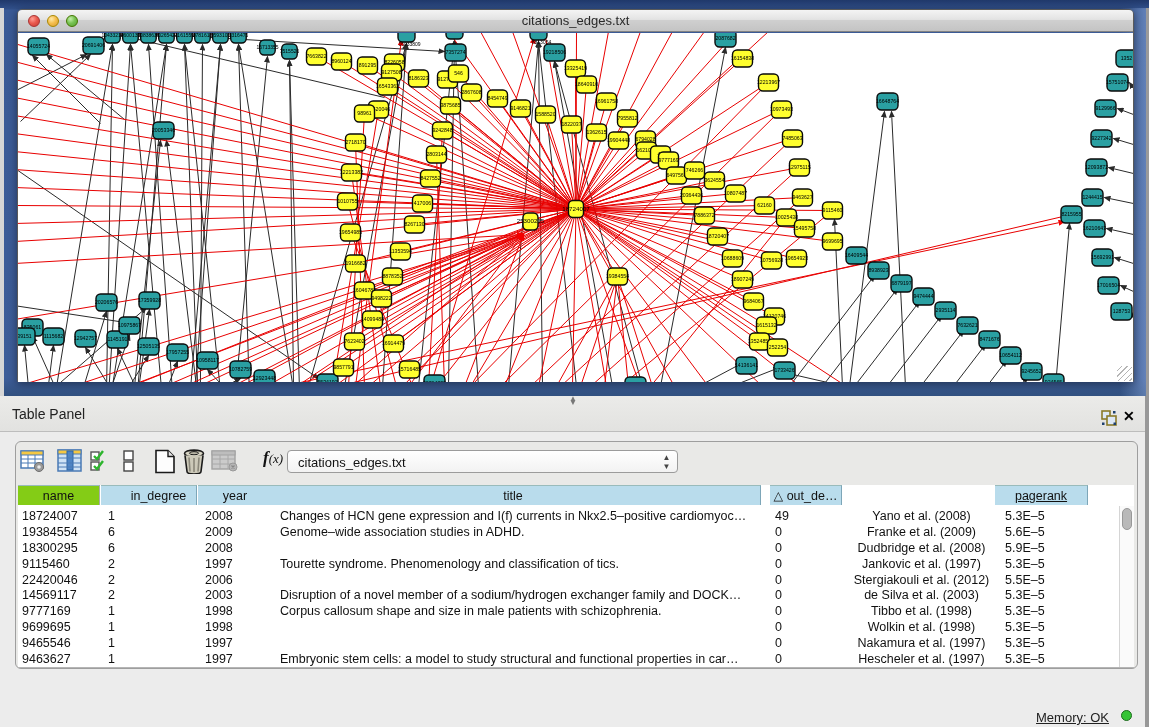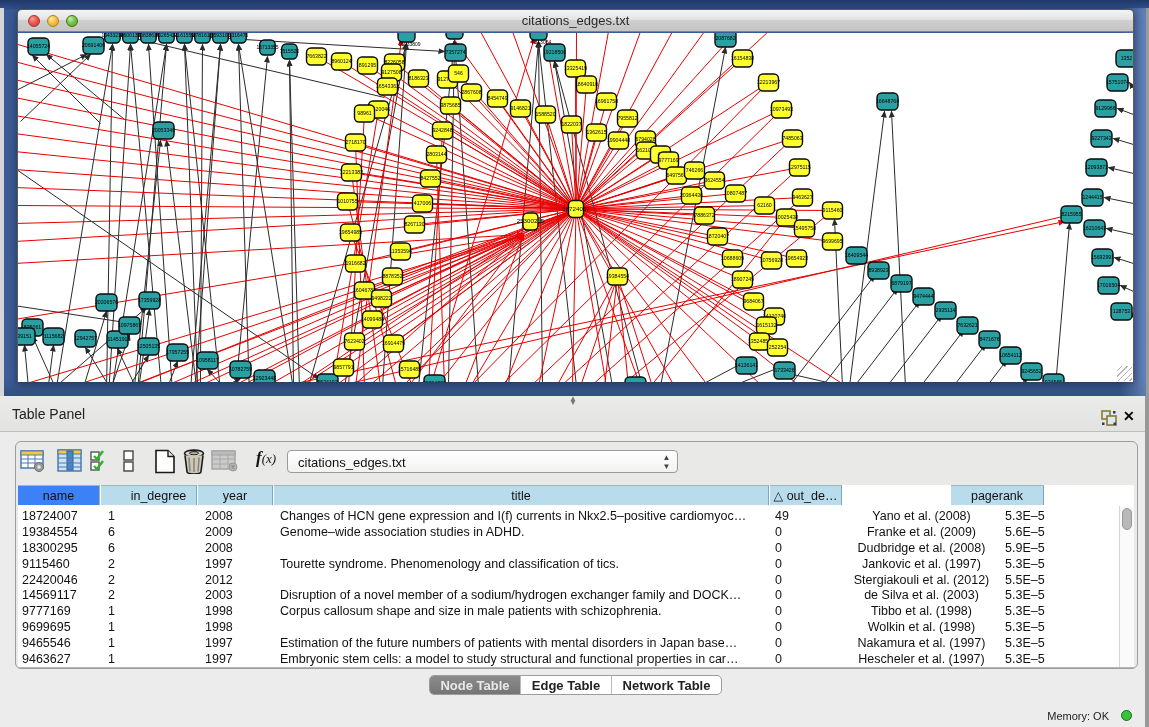--- a/index.html
+++ b/index.html
@@ -46,21 +46,21 @@
 .tbico { position:absolute; top:449px; }
 #combo { position:absolute; left:287px; top:450px; width:391px; height:23px;
   background:linear-gradient(180deg,#ffffff,#f2f2f2); border:1px solid #9b9b9b; border-radius:4px; }
 #combo .ct { position:absolute; left:10px; top:4px; font-size:13px; color:#111; }
 #combo .st { position:absolute; right:4px; top:2px; width:13px; height:18px; font-size:8px; color:#444; text-align:center; line-height:9px; }
 
 
 #thead { position:absolute; left:18px; top:485px; width:1116px; height:20px; background:#fff; }
 .th { position:absolute; top:0; height:20px; background:#b9dcec; border-right:1px solid #7da6b8;
   border-top:1px solid #9bb; font-size:12.5px; color:#111; text-align:center; line-height:20px; }
-#thead .g { background:#3b82f6; border-right:1px solid #aaa; }
+#thead .g { background:#84cc16; border-right:1px solid #aaa; }
 #tbody { position:absolute; left:18px; top:505px; width:1116px; height:163px; background:#fff;
   border-bottom:1px solid #b5b5b5; overflow:hidden; padding-top:4px; }
 .tr { position:relative; height:15.9px; font-size:12.5px; color:#111; white-space:nowrap; }
 .tr div { position:absolute; top:0; line-height:15.9px; overflow:hidden; }
 .c0 { left:4px;   width:78px; }
 .c1 { left:90px;  width:93px; }
 .c2 { left:187px; width:72px; }
 .c3 { left:262px; width:492px; }
 .c4 { left:757px; width:69px; }
 .c5 { left:824px; width:159px; text-align:center; }
@@ -71,21 +71,21 @@
   border:1px solid #989898; border-radius:5px; }
 
 
 #seg { position:absolute; left:429px; top:675px; width:293px; height:20px;
   border:1px solid #9c9c9c; border-radius:5px; background:#fff; overflow:hidden;
   display:flex; font-size:13px; font-weight:bold; }
 #seg div { flex:0 0 auto; text-align:center; line-height:20px; color:#222; border-right:1px solid #bbb; }
 #seg .sel { background:linear-gradient(180deg,#8c8c8c,#757575); color:#e9e9e9; }
 #seg div:last-child { border-right:none; }
 
-#memory { position:absolute; right:40px; top:710px; font-size:11px; color:#222; }
+#memory { position:absolute; right:40px; top:710px; font-size:13px; color:#222;text-decoration:underline; }
 #memdot { position:absolute; right:17px; top:710px; width:11px; height:11px; border-radius:50%;
   background:#35c435; border:1px solid #1d6b1d; }
 #pageredge { position:absolute; right:0; top:396px; width:4px; height:331px; background:#989898; }
 </style></head>
 <body>
 <div id="page">
 <div id="desktop">
  <div class="sheen"></div>
  <div id="leftstrip"></div>
       <div id="rightstrip"></div>
@@ -661,35 +661,35 @@
  <path d="M3 6.5l2 16c0 1.6 3.1 2.5 7 2.5s7-0.9 7-2.5l2-16" fill="#ccc9b9" stroke="#1a1a1a" stroke-width="1.6"></path>
  <path d="M7 8.5l1 14M12 9v14M17 8.5l-1 14" stroke="#8a877a" stroke-width="1.6"></path>
 </svg></div>
 <div class="tbico" style="left:211px"><svg width="28" height="24">
  <rect x="1" y="2" width="23" height="18" fill="#cbcbcb" stroke="#a2a2a2" stroke-width="1.4"></rect>
  <rect x="1" y="2" width="23" height="4" fill="#bdbdbd" stroke="#a2a2a2"></rect>
  <path d="M1 10h23M1 15h23M9 6v14M17 6v14" stroke="#a8a8a8"></path>
  <circle cx="22" cy="18" r="4" fill="#b5b5b5" stroke="#999"></circle>
  <path d="M20.5 16.5l3 3M23.5 16.5l-3 3" stroke="#888" stroke-width="1.2"></path>
 </svg></div>
-<div class="tbico" style="left:256px; top:448px; width:26px; font-family:'Liberation Serif',serif; font-style:italic; font-size:17px; color:#111;"><b>f</b><span style="font-size:13px">(x)</span></div>
+<div class="tbico" style="left:263px; top:448px; width:26px; font-family:'Liberation Serif',serif; font-style:italic; font-size:17px; color:#111;"><b>f</b><span style="font-size:13px">(x)</span></div>
 
 <div id="combo">
       <div class="ct">citations_edges.txt</div>
       <div class="st">▲<br>▼</div>
     </div>
 
 <div id="thead">
  <div class="th g" style="left:0;width:82px;">name</div>
  <div class="th" style="left:83px;width:96px;padding-left:20px;">in_degree</div>
  <div class="th" style="left:180px;width:75px;">year</div>
- <div class="th" style="left:256px;width:495px;">title</div>
+ <div class="th" style="left:248px;width:495px;">title</div>
  <div class="th" style="left:752px;width:72px;">△ out_de…</div>
  <div class="th" style="left:825px;width:157px;margin-top:29px;">short</div>
- <div class="th" style="left:933px;width:93px;">pagerank</div>
+ <div class="th" style="left:977px;width:93px;text-decoration:underline;">pagerank</div>
 </div>
 <div id="tbody">
 <div class="tr">
         <div class="c0">18724007</div>
         <div class="c1">1</div>
         <div class="c2">2008</div>
         <div class="c3">Changes of HCN gene expression and I(f) currents in Nkx2.5–positive cardiomyoc…</div>
         <div class="c4">49</div>
         <div class="c5">Yano et al. (2008)</div>
         <div class="c6">5.3E–5</div>
@@ -716,21 +716,21 @@
         <div class="c1">2</div>
         <div class="c2">1997</div>
         <div class="c3">Tourette syndrome. Phenomenology and classification of tics.</div>
         <div class="c4">0</div>
         <div class="c5">Jankovic et al. (1997)</div>
         <div class="c6">5.3E–5</div>
       </div>
 <div class="tr">
         <div class="c0">22420046</div>
         <div class="c1">2</div>
-        <div class="c2">2012</div>
+        <div class="c2">2006</div>
         <div class="c4">0</div>
         <div class="c5">Stergiakouli et al. (2012)</div>
         <div class="c6">5.5E–5</div>
       </div>
 <div class="tr">
         <div class="c0">14569117</div>
         <div class="c1">2</div>
         <div class="c2">2003</div>
         <div class="c3">Disruption of a novel member of a sodium/hydrogen exchanger family and DOCK…</div>
         <div class="c4">0</div>
@@ -751,39 +751,33 @@
         <div class="c1">1</div>
         <div class="c2">1998</div>
         <div class="c4">0</div>
         <div class="c5">Wolkin et al. (1998)</div>
         <div class="c6">5.3E–5</div>
       </div>
 <div class="tr">
         <div class="c0">9465546</div>
         <div class="c1">1</div>
         <div class="c2">1997</div>
-        <div class="c3">Estimation of the future numbers of patients with mental disorders in Japan base…</div>
         <div class="c4">0</div>
         <div class="c5">Nakamura et al. (1997)</div>
         <div class="c6">5.3E–5</div>
       </div>
 <div class="tr">
         <div class="c0">9463627</div>
         <div class="c1">1</div>
         <div class="c2">1997</div>
         <div class="c3">Embryonic stem cells: a model to study structural and functional properties in car…</div>
         <div class="c4">0</div>
         <div class="c5">Hescheler et al. (1997)</div>
         <div class="c6">5.3E–5</div>
       </div>
 </div>
 <div id="vscroll">
       <div id="vthumb"></div>
     </div>
 
-<div id="seg">
- <div class="sel" style="width:91px">Node Table</div>
- <div style="width:91px">Edge Table</div>
- <div style="width:109px">Network Table</div>
-</div>
 <div id="memory">Memory: OK</div>
 <div id="memdot"></div>
 <div id="pageredge"></div>
 </div>
 </body></html>

